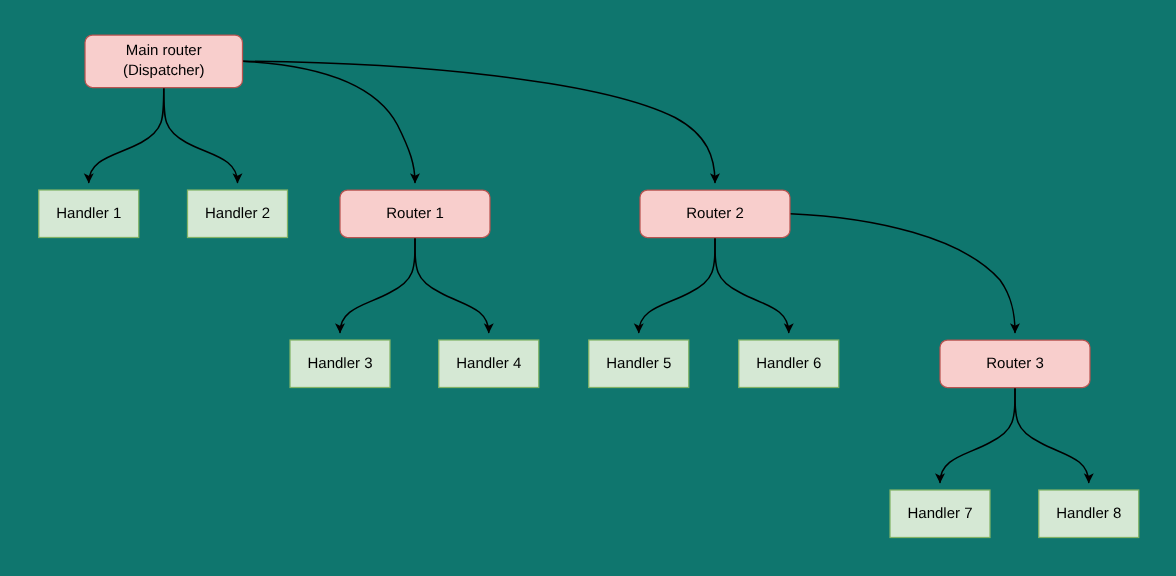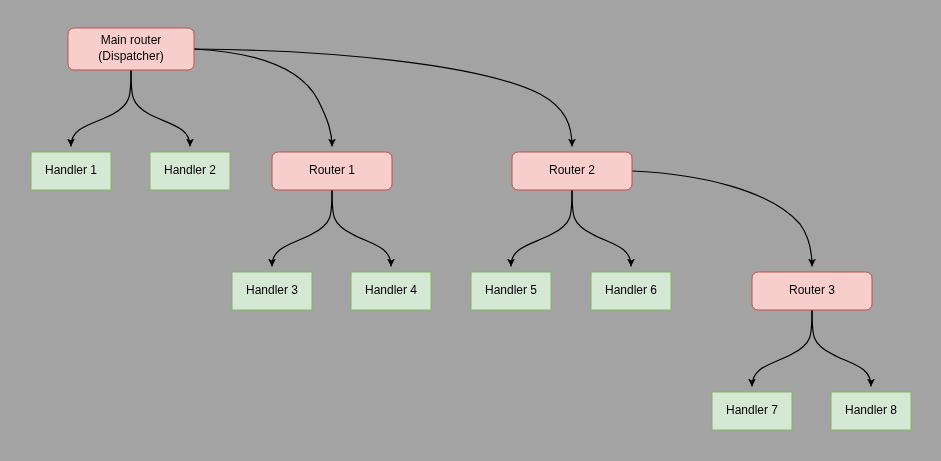--- a/index.html
+++ b/index.html
@@ -10,21 +10,21 @@
   body {
     width: 941px;
     height: 461px;
     font-family: "Liberation Sans", sans-serif;
     overflow: hidden;
   }
   #diagram-canvas {
     position: relative;
     width: 941px;
     height: 461px;
-    background: #a3a3a3;
+    background: #0f766e;
   }
   svg.diagram-svg {
     position: absolute;
     top: 0;
     left: 0;
     width: 941px;
     height: 461px;
     display: block;
   }
   .node-rect {

